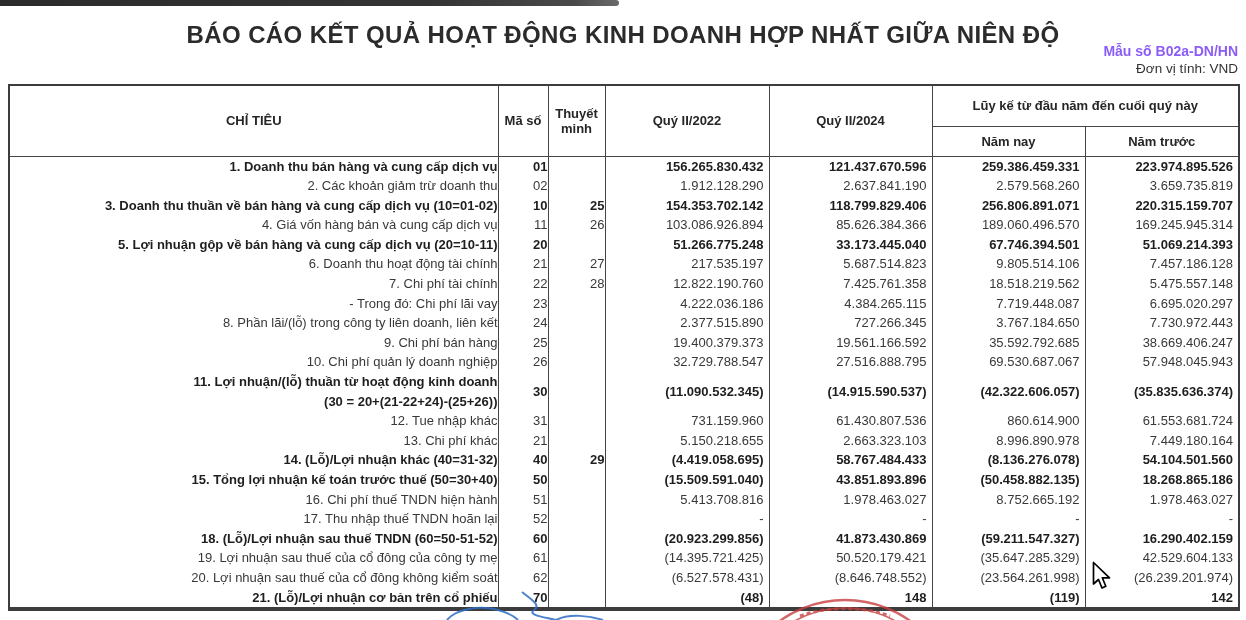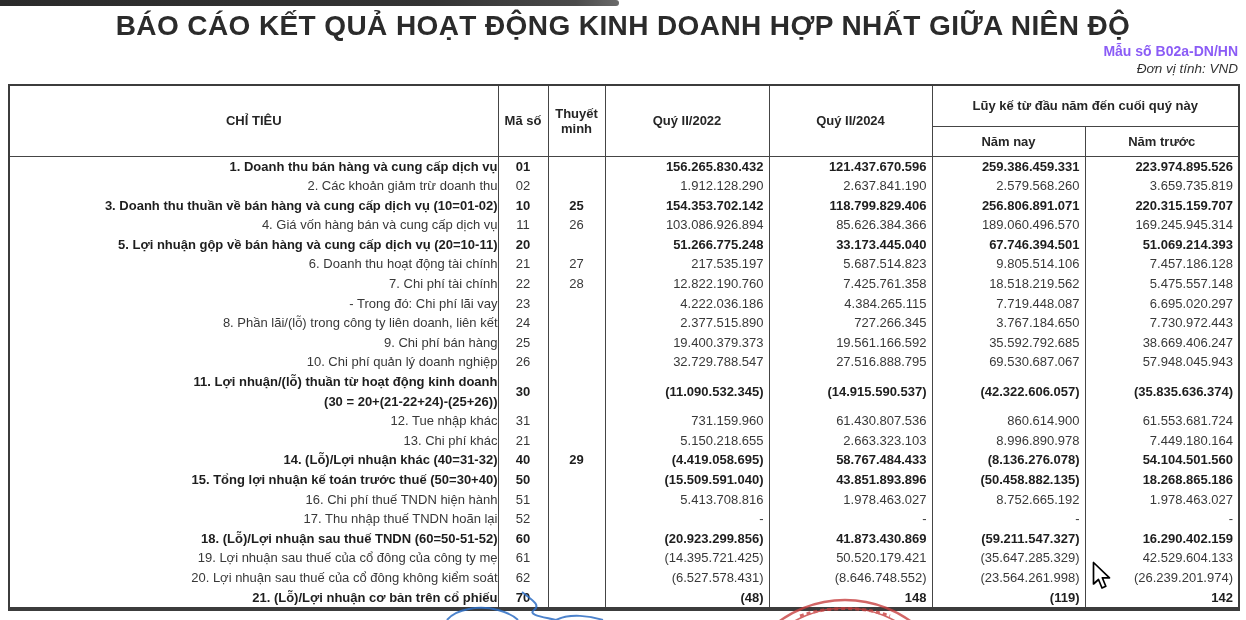--- a/index.html
+++ b/index.html
@@ -6,45 +6,45 @@
   .page {
     position:relative; width:1246px; height:620px; background:#ffffff;
     font-family:"Liberation Sans", sans-serif; overflow:hidden;
   }
   .scan-strip {
     position:absolute; left:0; top:0; width:619px; height:6px;
     background:linear-gradient(90deg,#2b2b2b 0%,#343434 70%,#4a4a4a 93%,#6a6a6a 100%);
     border-radius:0 3px 3px 0;
   }
   .doc-title {
-    position:absolute; top:10px; left:0; right:0; text-align:center;
-    font-size:28px; font-weight:bold; color:#2b2b2b; letter-spacing:0.4px;
+    position:absolute; top:21px; left:0; right:0; text-align:center;
+    font-size:24px; font-weight:bold; color:#2b2b2b; letter-spacing:0.4px;
   }
   .form-meta { position:absolute; top:43px; right:8px; text-align:right; line-height:17px; }
   .form-no { font-weight:bold; font-size:14px; color:#8b5cf6; }
-  .unit    { font-style:italic; font-size:13.5px; color:#333; }
+  .unit    { font-size:13.5px; color:#333; }
 
   table.report {
     position:absolute; top:84px; left:8px; width:1230px;
     border-collapse:collapse; table-layout:fixed;
     font-size:13px; color:#383838;
     border:2px solid #3c3c3c; border-bottom-width:4px;
   }
   .report th {
     border:1px solid #454545; font-weight:bold; text-align:center;
     color:#262626; font-size:13px; padding:0 2px; vertical-align:middle;
   }
   .report thead tr.h1 { height:41px; }
   .report thead tr.h2 { height:30px; }
   .report tbody td {
     border-left:1px solid #454545; border-right:1px solid #454545;
     line-height:19.6px; vertical-align:middle; padding:0;
   }
   .c-label { text-align:right; padding-left:4px !important; white-space:pre-wrap; }
-  .c-center{ text-align:center; }
+  .c-center{ text-align:right; }
   .c-num   { text-align:right; padding-right:5px !important; }
   tr.bold td   { font-weight:bold; color:#1e1e1e; }
   tr.italic td { }
 
   .overlay { position:absolute; left:0; top:0; width:1246px; height:620px; pointer-events:none; }
   .cursor  { position:absolute; left:1092px; top:561px; }
 </style>
 </head>
 <body>
 

